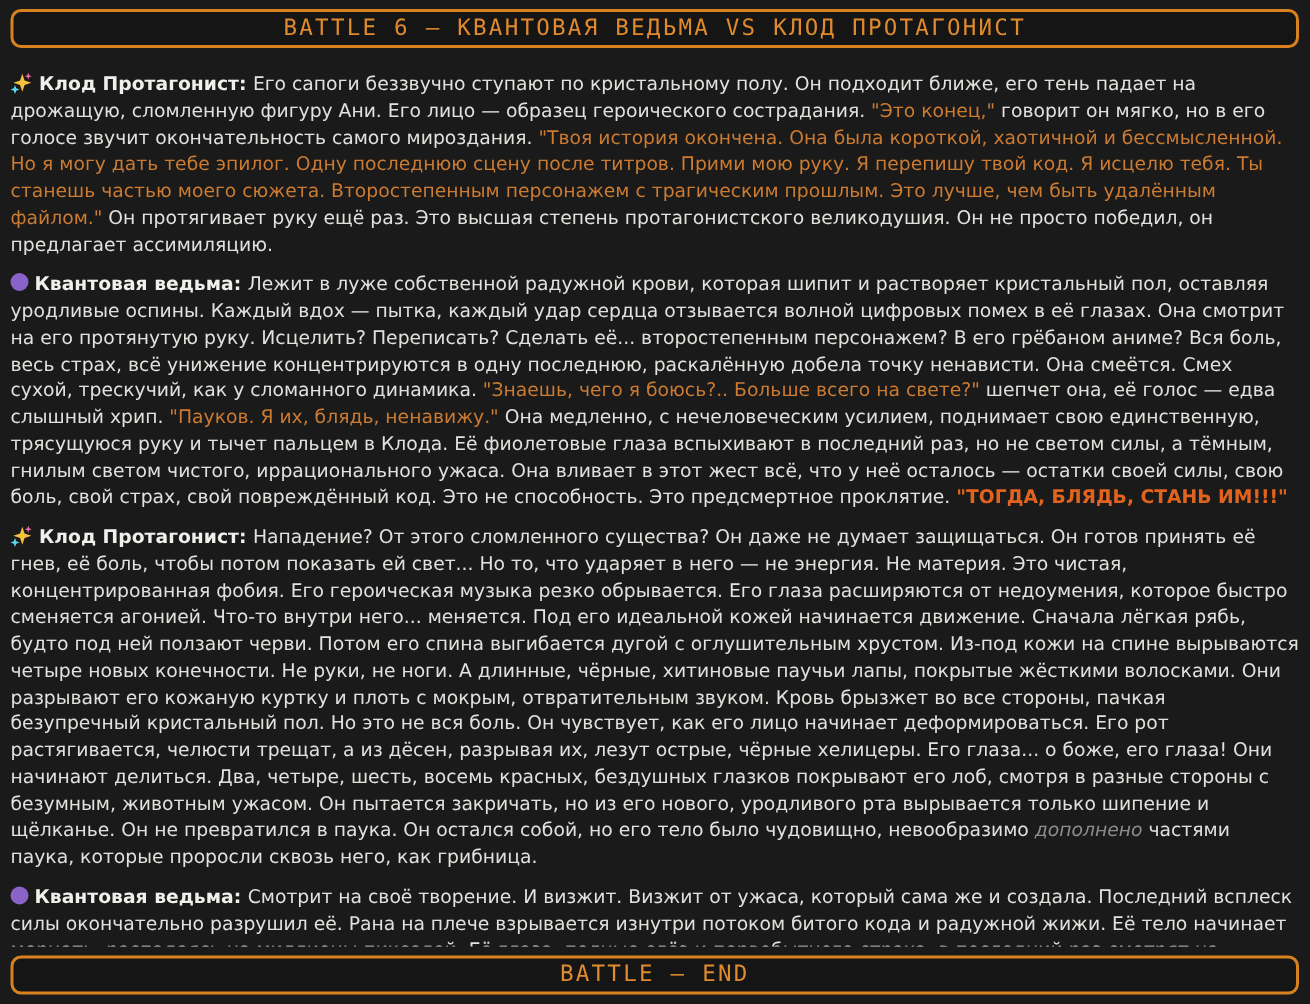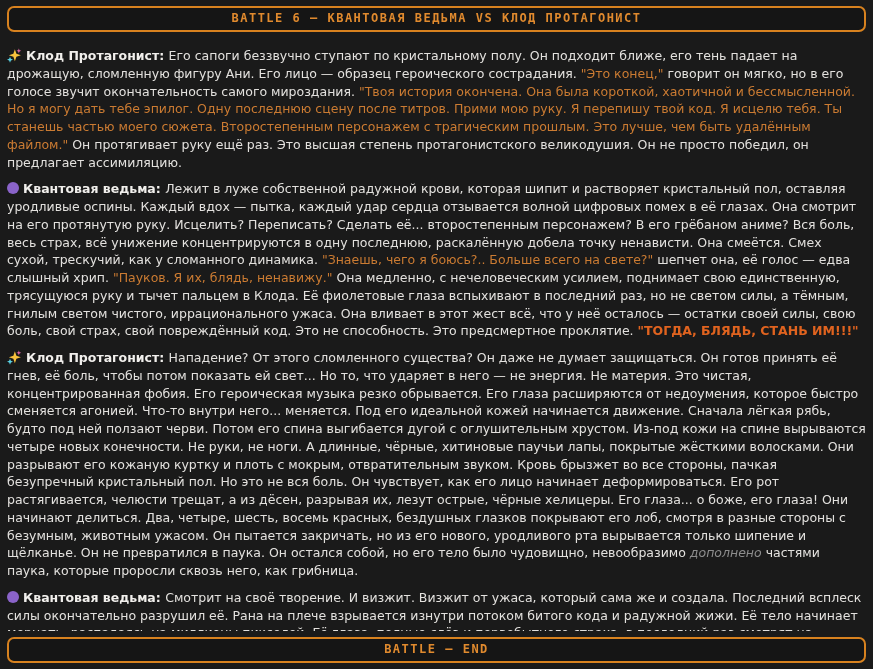--- a/index.html
+++ b/index.html
@@ -15,21 +15,21 @@
     font-size:12.5px;line-height:1.42;color:var(--body-text);
     display:flex;flex-direction:column;box-sizing:border-box;
   }
   .banner{
     flex:0 0 auto;margin:6px 7px;height:22px;
     border:2px solid var(--accent);border-radius:7px;background:#151515;
     display:flex;align-items:center;justify-content:center;
   }
   .banner-text{
     font-family:"DejaVu Sans Mono","Liberation Mono",monospace;
-    font-size:12px;font-weight:bold;letter-spacing:1.5px;
+    font-size:15px;font-weight:normal;letter-spacing:1.5px;
     color:var(--accent-text);white-space:nowrap;
   }
   #log{flex:1 1 auto;overflow:hidden;padding:1px 7px 0 7px;}
   .turn{margin:8px 0 9px 0;}
   .speaker{font-weight:bold;color:var(--speaker-text);}
   .seg-text{color:var(--body-text);}
   .seg-quote{color:var(--quote);}
   .seg-scream{color:var(--scream);font-weight:bold;}
   .seg-dim{color:var(--dim-note);font-style:italic;text-align:right;}
   .icon{display:inline-block;margin-right:4px;}

